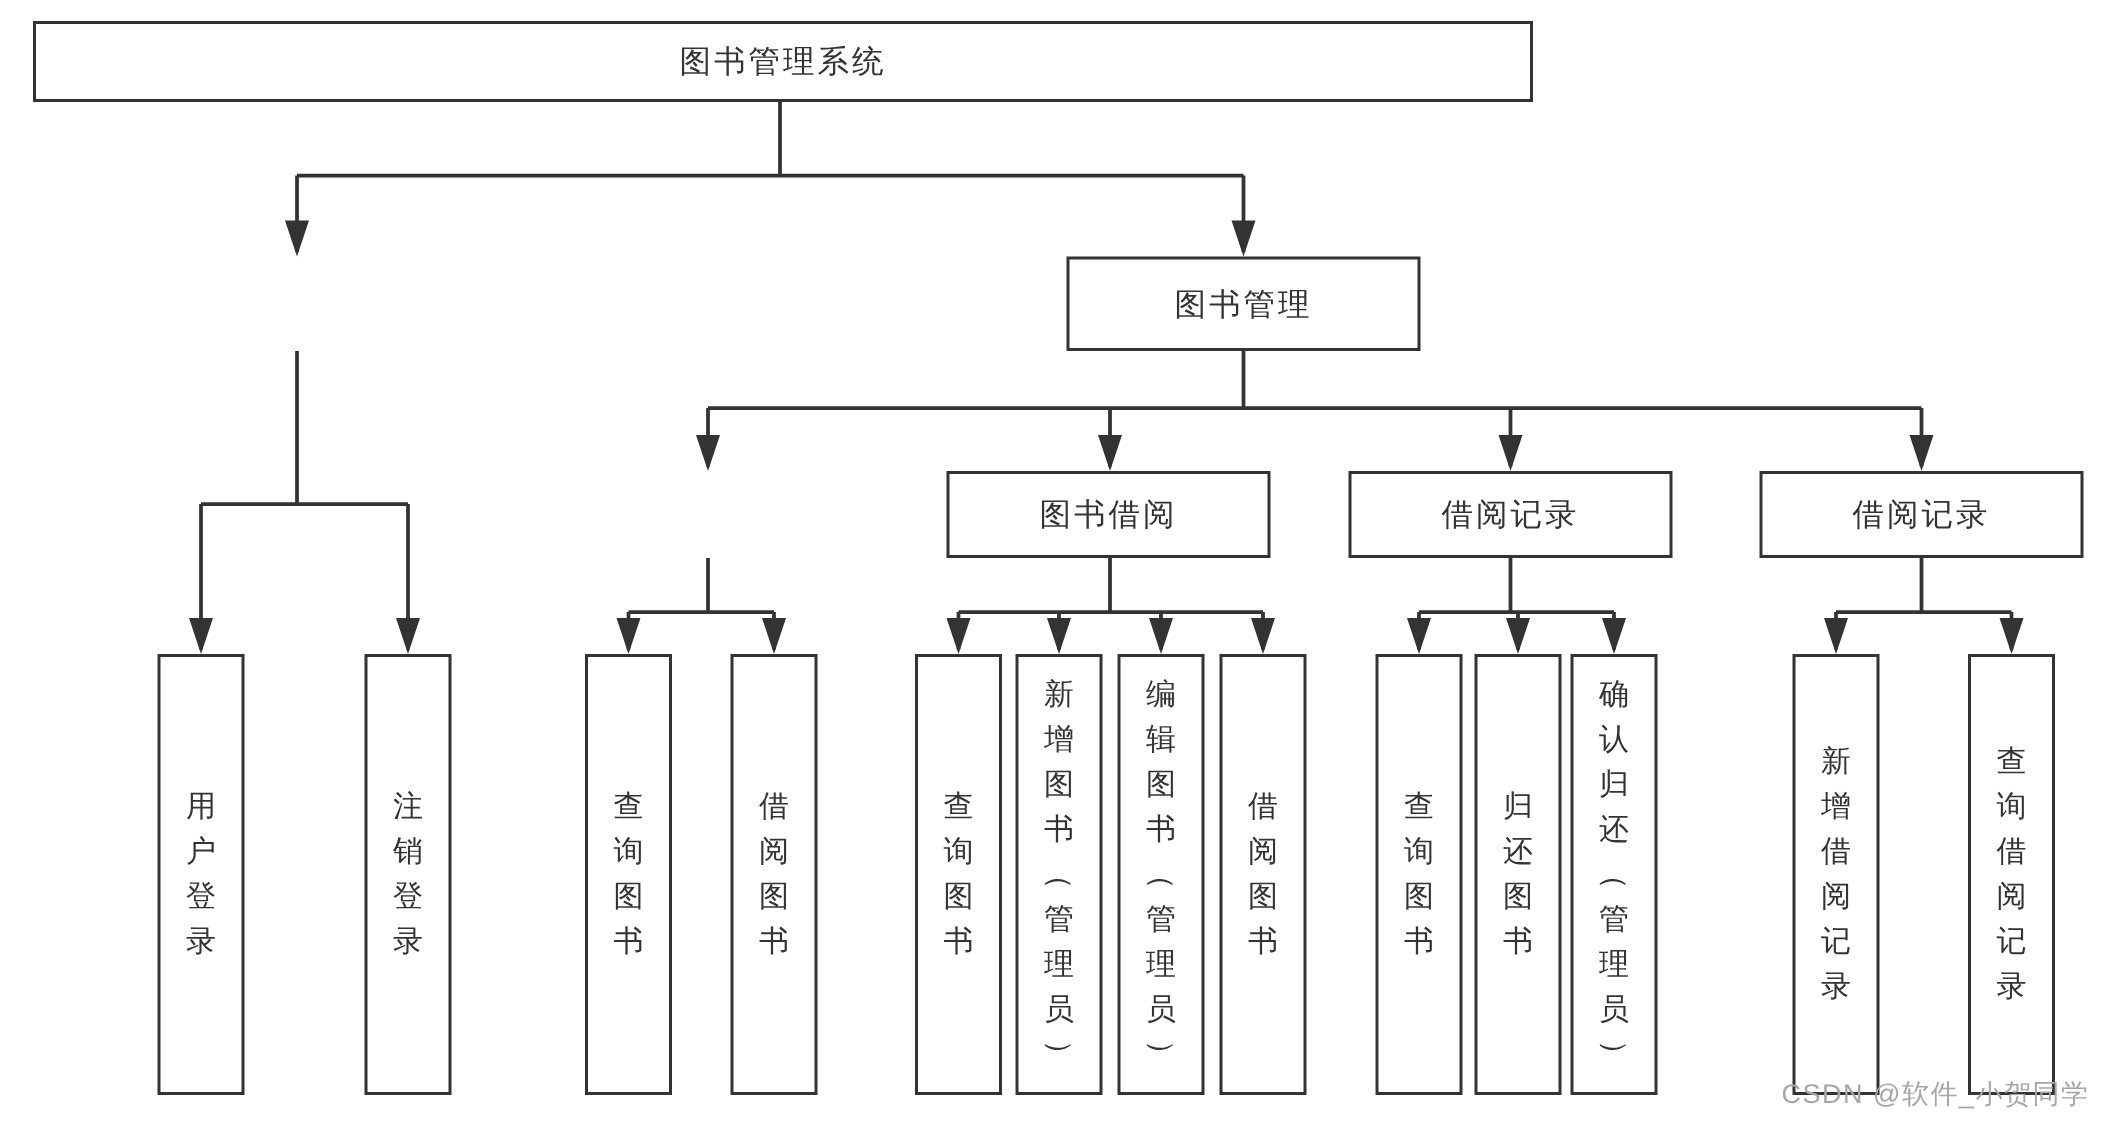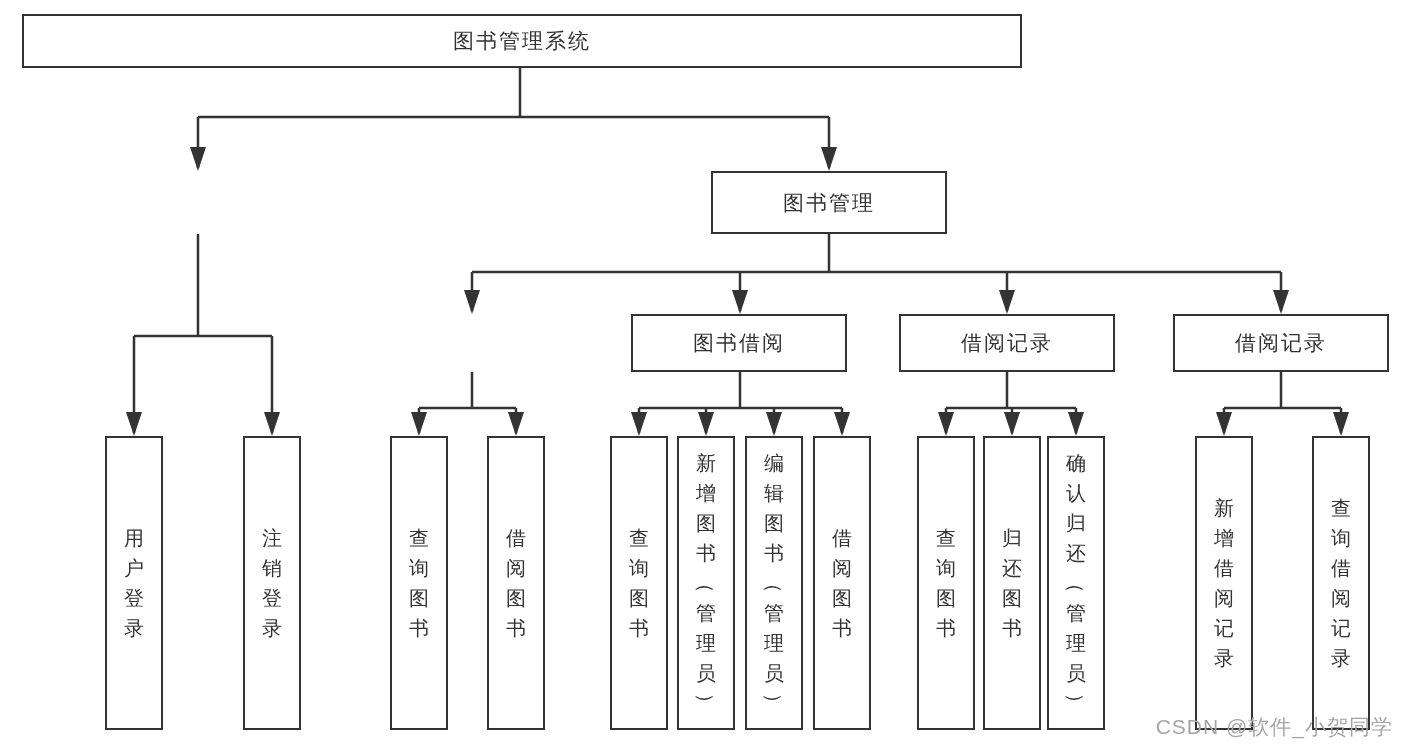--- a/index.html
+++ b/index.html
@@ -38,21 +38,21 @@
     text-align:center;
     font-size:20px;
     line-height:30px;
     color:#333333;
   }
   .vchar.rot{transform:rotate(90deg);}
   #watermark{
     position:absolute;
     right:12px;
     bottom:6px;
-    font-size:21px;
+    font-size:18px;
     color:#a6a6a6;
     letter-spacing:1px;
     z-index:5;
     white-space:nowrap;
   }
 </style>
 </head>
 <body>
 
 <div id="stage">

